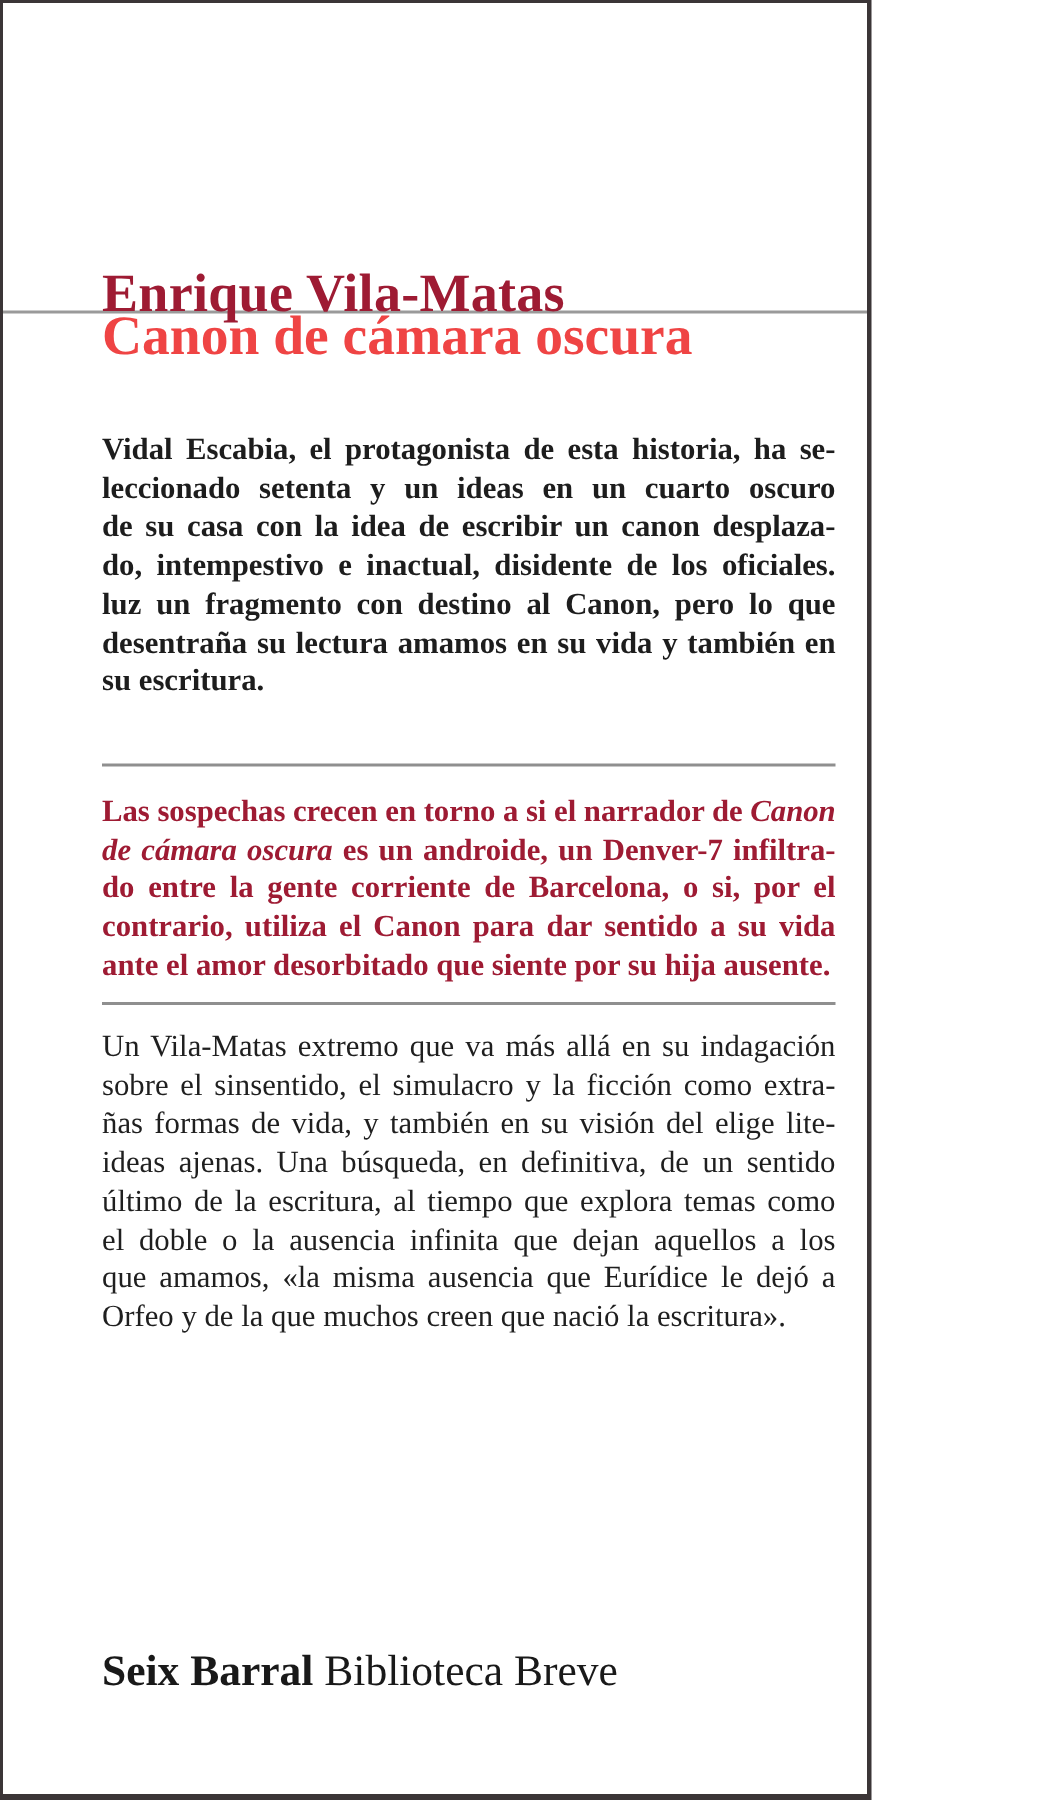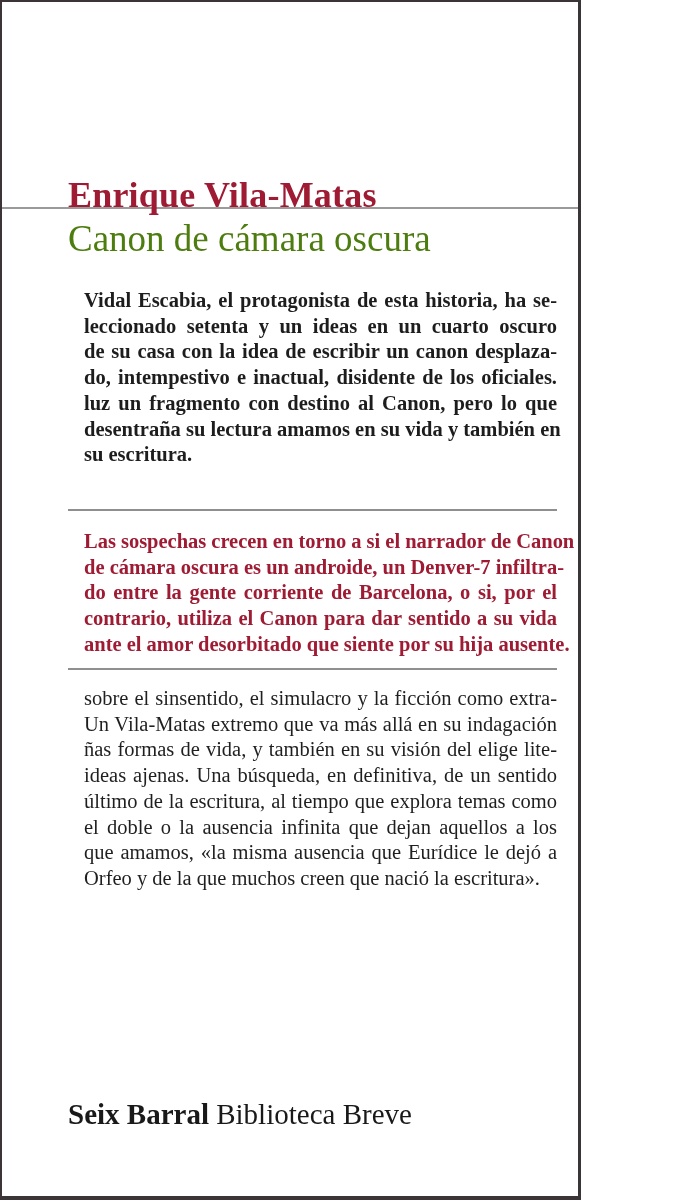--- a/index.html
+++ b/index.html
@@ -5,27 +5,27 @@
   html,body{margin:0;padding:0;background:#ffffff;}
   .page{
     position:relative;width:581px;height:1200px;background:#ffffff;
     box-sizing:border-box;border-style:solid;border-color:#3b3537;
     border-width:2px 3px 4px 2px;overflow:hidden;
     font-family:"Liberation Serif",serif;color:#1d1d1d;
   }
   .abs{position:absolute;}
   .author{left:66px;top:174px;font-size:36px;line-height:38px;font-weight:bold;letter-spacing:.2px;}
   .full-rule{left:-3px;right:-3px;top:205px;height:2px;background:#9a9a9a;}
-  .title{left:66px;top:216px;font-size:37px;line-height:42px;font-weight:normal;color:#4d7c0f;}
+  .title{left:66px;top:202px;font-size:37px;line-height:42px;font-weight:bold;color:#ef4444;}
   .col-rule{left:66px;width:489px;height:2px;background:#8f8f8f;}
   .para{left:66px;width:489px;font-size:20.5px;line-height:25.7px;}
   .para.bold{font-weight:bold;}
-  .pline{white-space:nowrap;text-align:justify;text-align-last:justify;margin-left:16px;}
+  .pline{white-space:nowrap;text-align:justify;text-align-last:justify;}
   .pline.last{text-align-last:left;}
-  .it{}
+  .it{font-style:italic;}
   .imprint{left:66px;top:1096px;font-size:29px;line-height:32px;color:#191919;}
   .imprint .pub{font-weight:bold;}
   
   .fsc{left:604px;top:853px;width:44px;height:105px;}
   .fsc-inner{
     position:absolute;left:0;top:0;width:105px;height:44px;
     transform:rotate(-90deg) translateX(-105px);transform-origin:top left;
     box-sizing:border-box;border:2px solid #2c2c2c;border-radius:8px;
     display:flex;flex-direction:row;align-items:stretch;padding:3px 5px;
     font-family:"Liberation Sans",sans-serif;color:#1c1c1c;background:#fff;
@@ -75,22 +75,22 @@
       <div class="pline" style="letter-spacing: -0.0181818px;"><span>Las sospechas crecen en torno a si el narrador de </span><span class="it">Canon</span></div>
       <div class="pline"><span class="it">de cámara oscura</span><span> es un androide, un Denver-7 infiltra-</span></div>
       <div class="pline"><span>do entre la gente corriente de Barcelona, o si, por el</span></div>
       <div class="pline"><span>contrario, utiliza el Canon para dar sentido a su vida</span></div>
       <div class="pline last"><span>ante el amor desorbitado que siente por su hija ausente.</span></div>
     </div>
 
   <div class="abs col-rule" style="top:666px;"></div>
 
   <div class="abs para" style="top:684px;color:#1f1f1f;">
+      <div class="pline"><span>Un Vila-Matas extremo que va más allá en su indagación</span></div>
       <div class="pline"><span>sobre el sinsentido, el simulacro y la ficción como extra-</span></div>
-      <div class="pline"><span>Un Vila-Matas extremo que va más allá en su indagación</span></div>
       <div class="pline"><span>ñas formas de vida, y también en su visión del elige lite-</span></div>
       <div class="pline"><span>ideas ajenas. Una búsqueda, en definitiva, de un sentido</span></div>
       <div class="pline"><span>último de la escritura, al tiempo que explora temas como</span></div>
       <div class="pline"><span>el doble o la ausencia infinita que dejan aquellos a los</span></div>
       <div class="pline"><span>que amamos, «la misma ausencia que Eurídice le dejó a</span></div>
       <div class="pline last"><span>Orfeo y de la que muchos creen que nació la escritura».</span></div>
     </div>
 
   <div class="abs fsc">
     <div class="fsc-inner">

